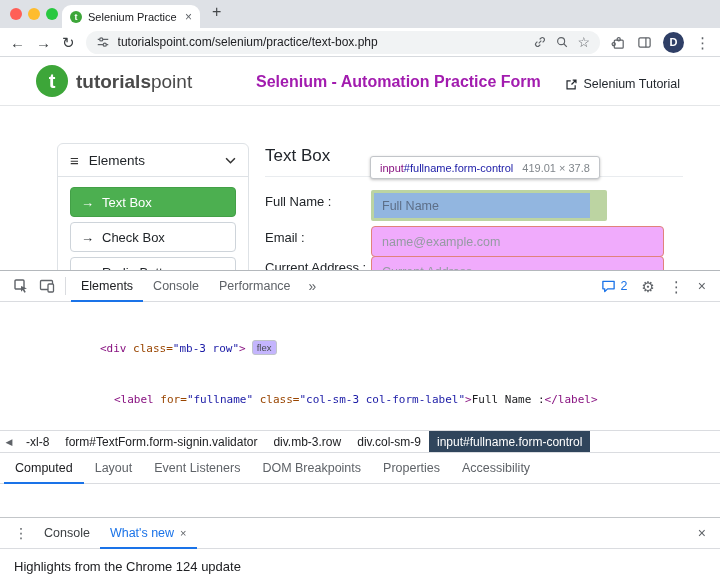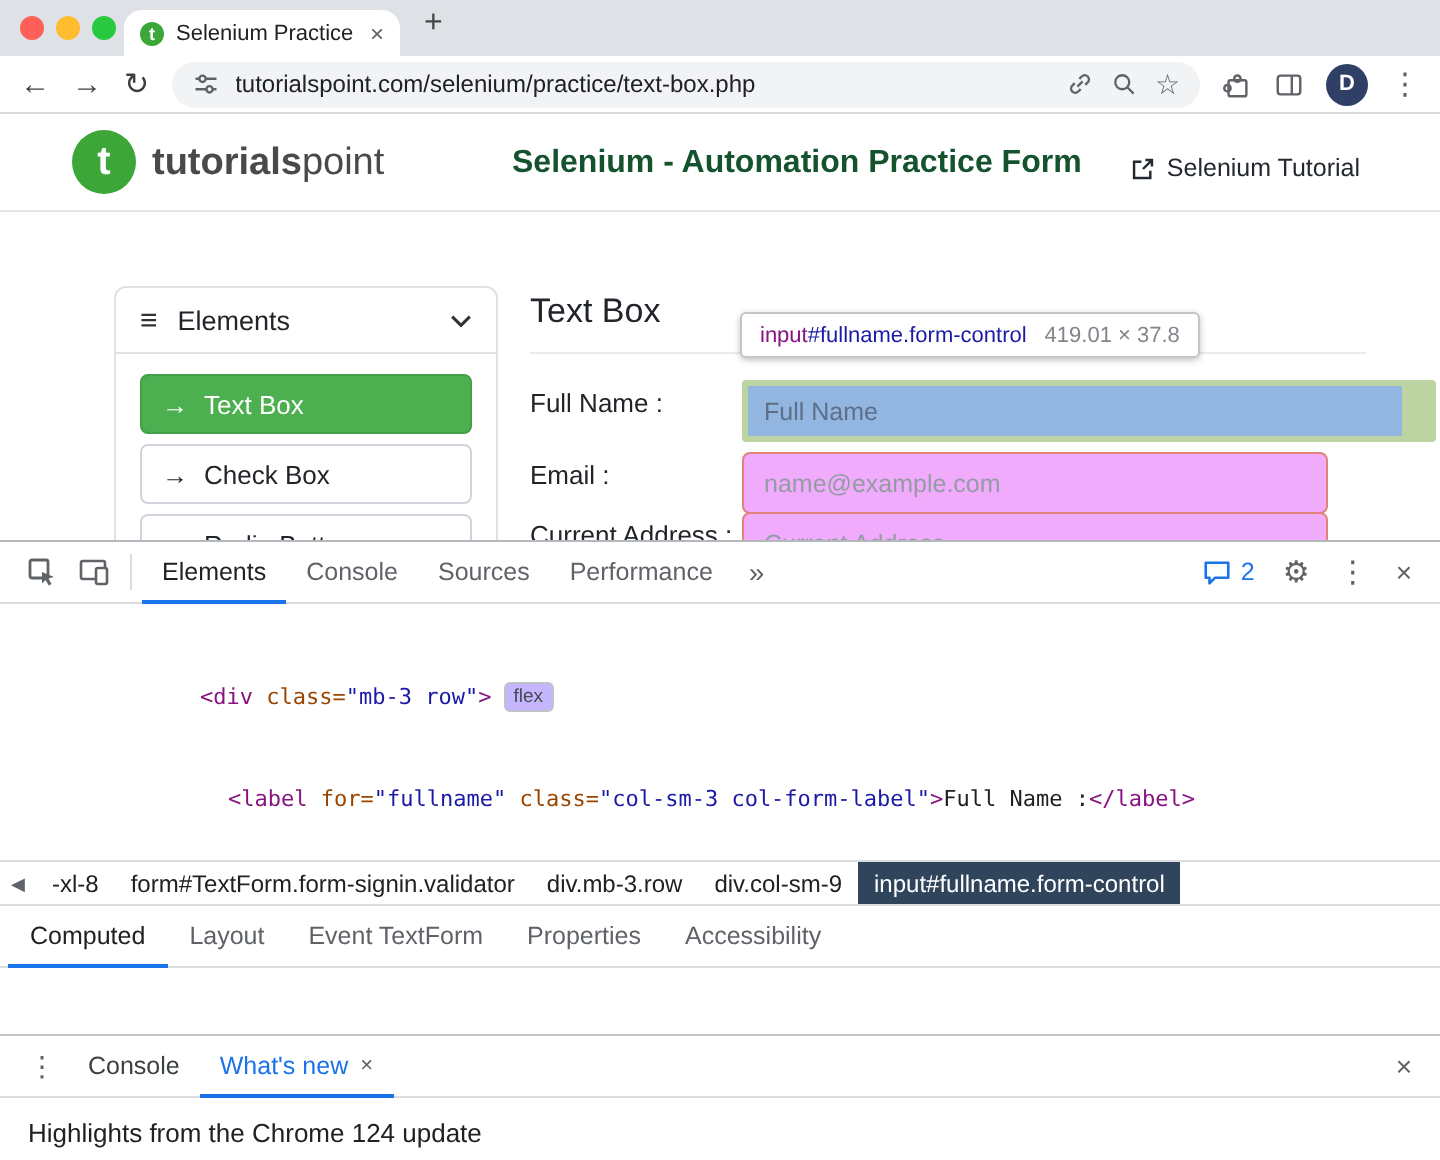--- a/index.html
+++ b/index.html
@@ -38,21 +38,21 @@
   .menu-v { font-size:15px; color:#5f6368; line-height:1; }
 
   
   #pagehead { position:absolute; left:0; top:57px; width:720px; height:49px; background:#fff;
               border-bottom:1px solid #e4e6e8; }
   #logo-circle { position:absolute; left:36px; top:8px; width:32px; height:32px; border-radius:50%;
                  background:#3da639; color:#fff; font-weight:bold; font-size:20px;
                  display:flex; align-items:center; justify-content:center; }
   #logo-text { position:absolute; left:76px; top:14px; font-size:19px; color:#4a4a4a; }
   #logo-text b { font-weight:bold; }
-  #page-title { position:absolute; left:256px; top:16px; font-size:16px; font-weight:bold; color:#14532d; }
+  #page-title { position:absolute; left:256px; top:16px; font-size:16px; font-weight:bold; color:#a21caf; }
   #tutorial-link { position:absolute; right:40px; top:20px; display:flex; align-items:center; gap:5px;
                    font-size:12.5px; color:#24292f; }
 
   
   #pagebody { position:absolute; left:0; top:106px; width:720px; height:164px; background:#fff; overflow:hidden; }
 
   #sb-panel { position:absolute; left:57px; top:37px; width:192px; height:260px;
               border:1px solid #dee2e6; border-radius:6px; background:#fff; }
   #sb-head { height:33px; border-bottom:1px solid #dee2e6; display:flex; align-items:center;
              gap:10px; padding:0 12px; }
@@ -73,21 +73,21 @@
   .tt-rest { color:#1a1aa6;margin-top:25px; }
   .tt-dims { color:#80868b; }
 
   .frm-label { position:absolute; left:265px; font-size:13px; color:#212529; }
   .frm-input { position:absolute; left:371px; width:293px; height:31px; border:1px solid #ced4da;
                border-radius:4px; background:#f0abfc; font-family:"Liberation Sans",sans-serif;
                font-size:12.5px; color:#212529; padding:0 10px; outline:none; }
   .frm-input::placeholder { color:#959ba3; opacity:1; }
   .frm-input.invalid { border-color:#e0837b; }
 
-  #hl-field { position:absolute; left:371px; top:84px; width:347px; height:31px;
+  #hl-field { position:absolute; left:371px; top:84px; width:236px; height:31px;
               background:#bcd4a2; border-radius:2px; }
   #hl-content { position:absolute; left:3px; top:3px; right:17px; bottom:3px; background:#92b6e0;
                 display:flex; align-items:center; padding-left:8px; }
   #hl-placeholder { font-size:12.5px; color:#5d6f88; }
 
   
   #devtools { position:absolute; left:0; top:270px; width:720px; height:247px; background:#fff;
               border-top:1px solid #b4b8bc; }
   #dt-toolbar { height:31px; border-bottom:1px solid #dadce0; display:flex; align-items:center; padding:0 8px; }
   .dt-icbtn { color:#5f6368; padding:0 5px; display:flex; align-items:center; }
@@ -271,21 +271,20 @@
     </span>
     <span class="dt-icbtn">
       <svg width="16" height="16" viewBox="0 0 16 16" stroke="currentColor" fill="none" stroke-width="1.3">
         <rect x="1.5" y="2.5" width="12" height="9" rx="1"></rect>
         <rect x="9" y="6" width="5.5" height="8" rx="1" fill="#fff"></rect>
       </svg>
     </span>
     <span class="dt-sep"></span>
     <span class="dt-tab sel">Elements</span>
     <span class="dt-tab">Console</span>
-    <span class="dt-tab">Sources</span>
     <span class="dt-tab">Performance</span>
     <span class="dt-more">»</span>
     <div id="dt-right">
       <span id="dt-badge">
         <svg width="15" height="15" viewBox="0 0 16 16" stroke="currentColor" fill="none" stroke-width="1.4" stroke-linejoin="round">
           <path d="M2 2.5 h12 v8 h-7 l-3 3 v-3 h-2 z"></path>
         </svg>
         <span>2</span>
       </span>
       <span class="dt-gear">⚙</span>
@@ -308,21 +307,22 @@
     <span class="crumb">-xl-8</span>
     <span class="crumb">form#TextForm.form-signin.validator</span>
     <span class="crumb">div.mb-3.row</span>
     <span class="crumb">div.col-sm-9</span>
     <span class="crumb sel">input#fullname.form-control</span>
   </div>
 
   <div id="dt-styletabs">
     <span class="st-tab sel">Computed</span>
     <span class="st-tab">Layout</span>
-    <span class="st-tab">Event TextForm</span>
+    <span class="st-tab">Event Listeners</span>
+    <span class="st-tab">DOM Breakpoints</span>
     <span class="st-tab">Properties</span>
     <span class="st-tab">Accessibility</span>
   </div>
 </div>
 
 <div id="drawer">
   <div id="dw-toolbar">
     <span class="dw-menu">⋮</span>
     <span class="dw-tab">Console</span>
     <span class="dw-tab sel">

